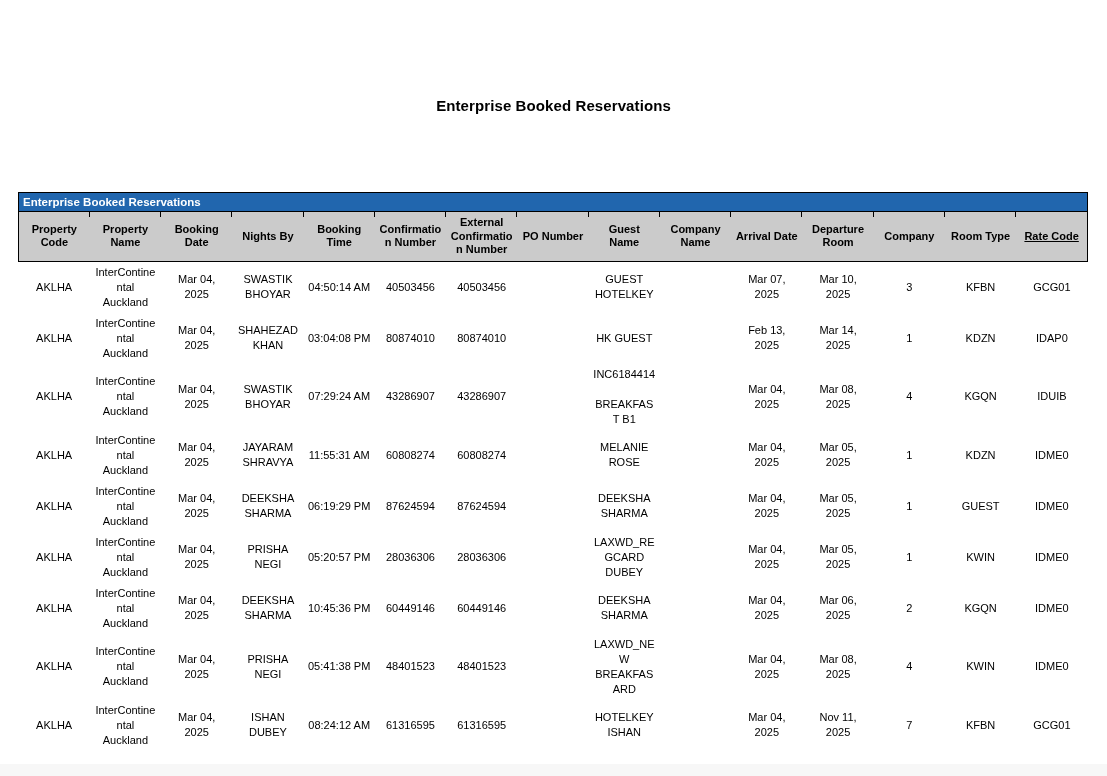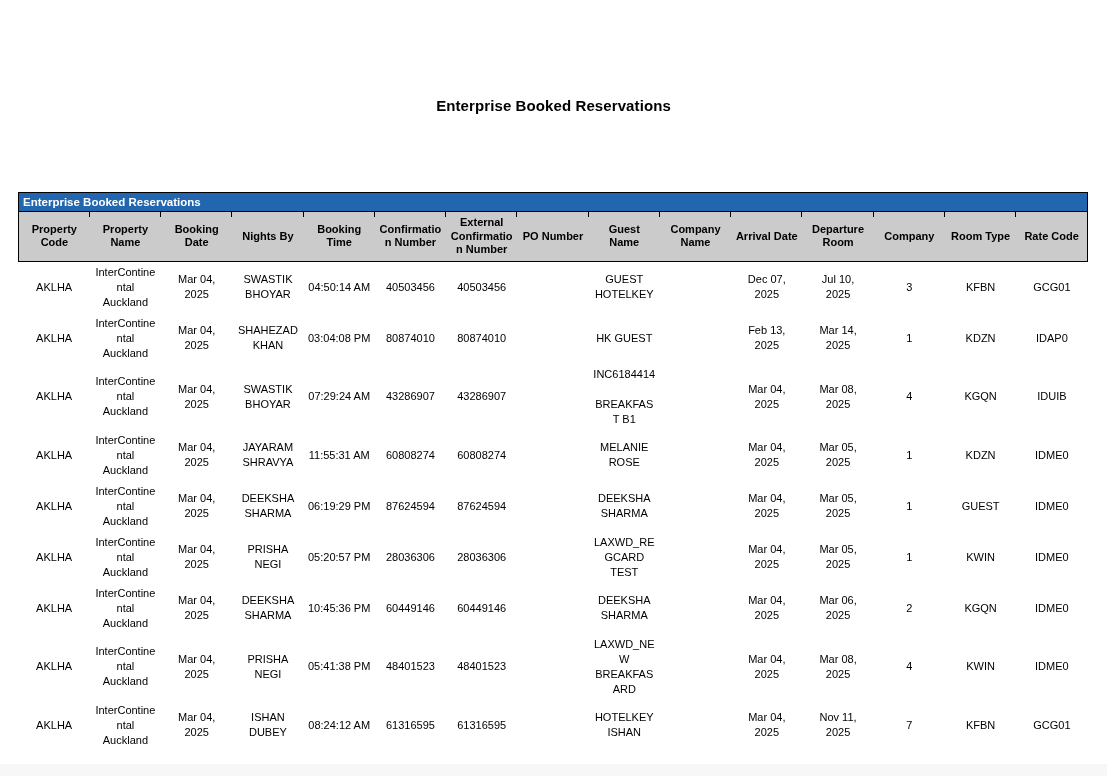--- a/index.html
+++ b/index.html
@@ -49,21 +49,21 @@
     text-align: center;
     vertical-align: middle;
     padding: 4px 1px;
     line-height: 13.5px;
     white-space: pre-line;
     overflow-wrap: break-word;
     word-wrap: break-word;
     position: relative;
   }
   table.report thead th:first-child { border-left: 1px solid #000; }
-  table.report thead th:last-child  { border-right: 1px solid #000; }
+  table.report thead th:last-child  { border-right: 1px solid #000; text-decoration: underline; }
   
   table.report thead th::before {
     content: "";
     position: absolute;
     top: 0; left: -1px;
     width: 1px; height: 5px;
     background: #000;
   }
   table.report thead th:first-child::before { display: none; }
   table.report tbody td {
@@ -131,23 +131,23 @@
 2025</td>
           <td>SWASTIK
 BHOYAR</td>
           <td>04:50:14 AM</td>
           <td>40503456</td>
           <td>40503456</td>
           <td></td>
           <td>GUEST
 HOTELKEY</td>
           <td></td>
-          <td>Dec 07,
-2025</td>
-          <td>Jul 10,
+          <td>Mar 07,
+2025</td>
+          <td>Mar 10,
 2025</td>
           <td>3</td>
           <td>KFBN</td>
           <td>GCG01</td>
         </tr>
         <tr>
           <td>AKLHA</td>
           <td>InterContine
 ntal
 Auckland</td>
@@ -251,21 +251,21 @@
           <td>Mar 04,
 2025</td>
           <td>PRISHA
 NEGI</td>
           <td>05:20:57 PM</td>
           <td>28036306</td>
           <td>28036306</td>
           <td></td>
           <td>LAXWD_RE
 GCARD
-TEST</td>
+DUBEY</td>
           <td></td>
           <td>Mar 04,
 2025</td>
           <td>Mar 05,
 2025</td>
           <td>1</td>
           <td>KWIN</td>
           <td>IDME0</td>
         </tr>
         <tr>

